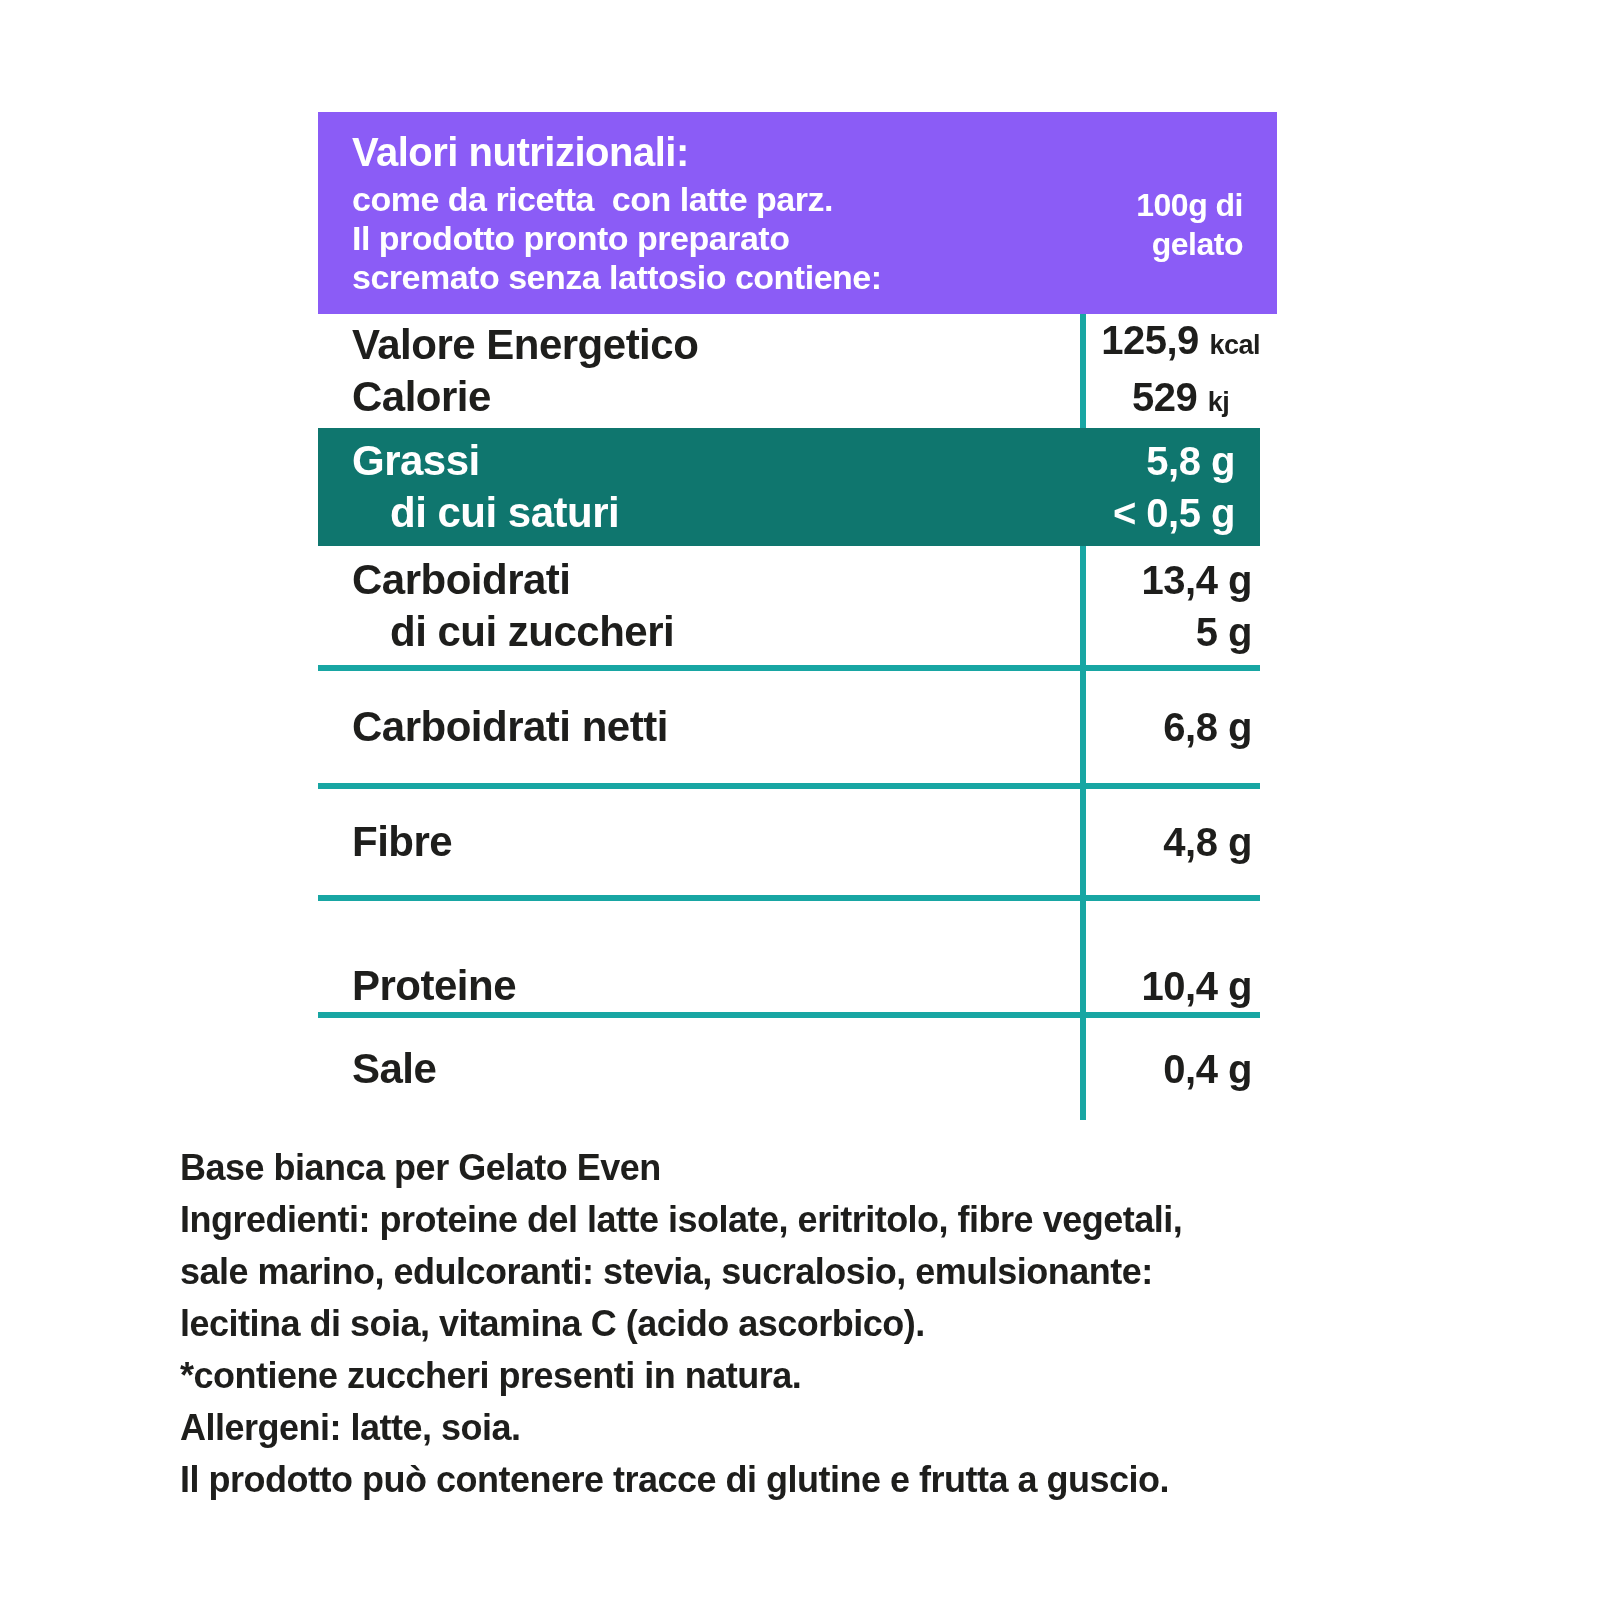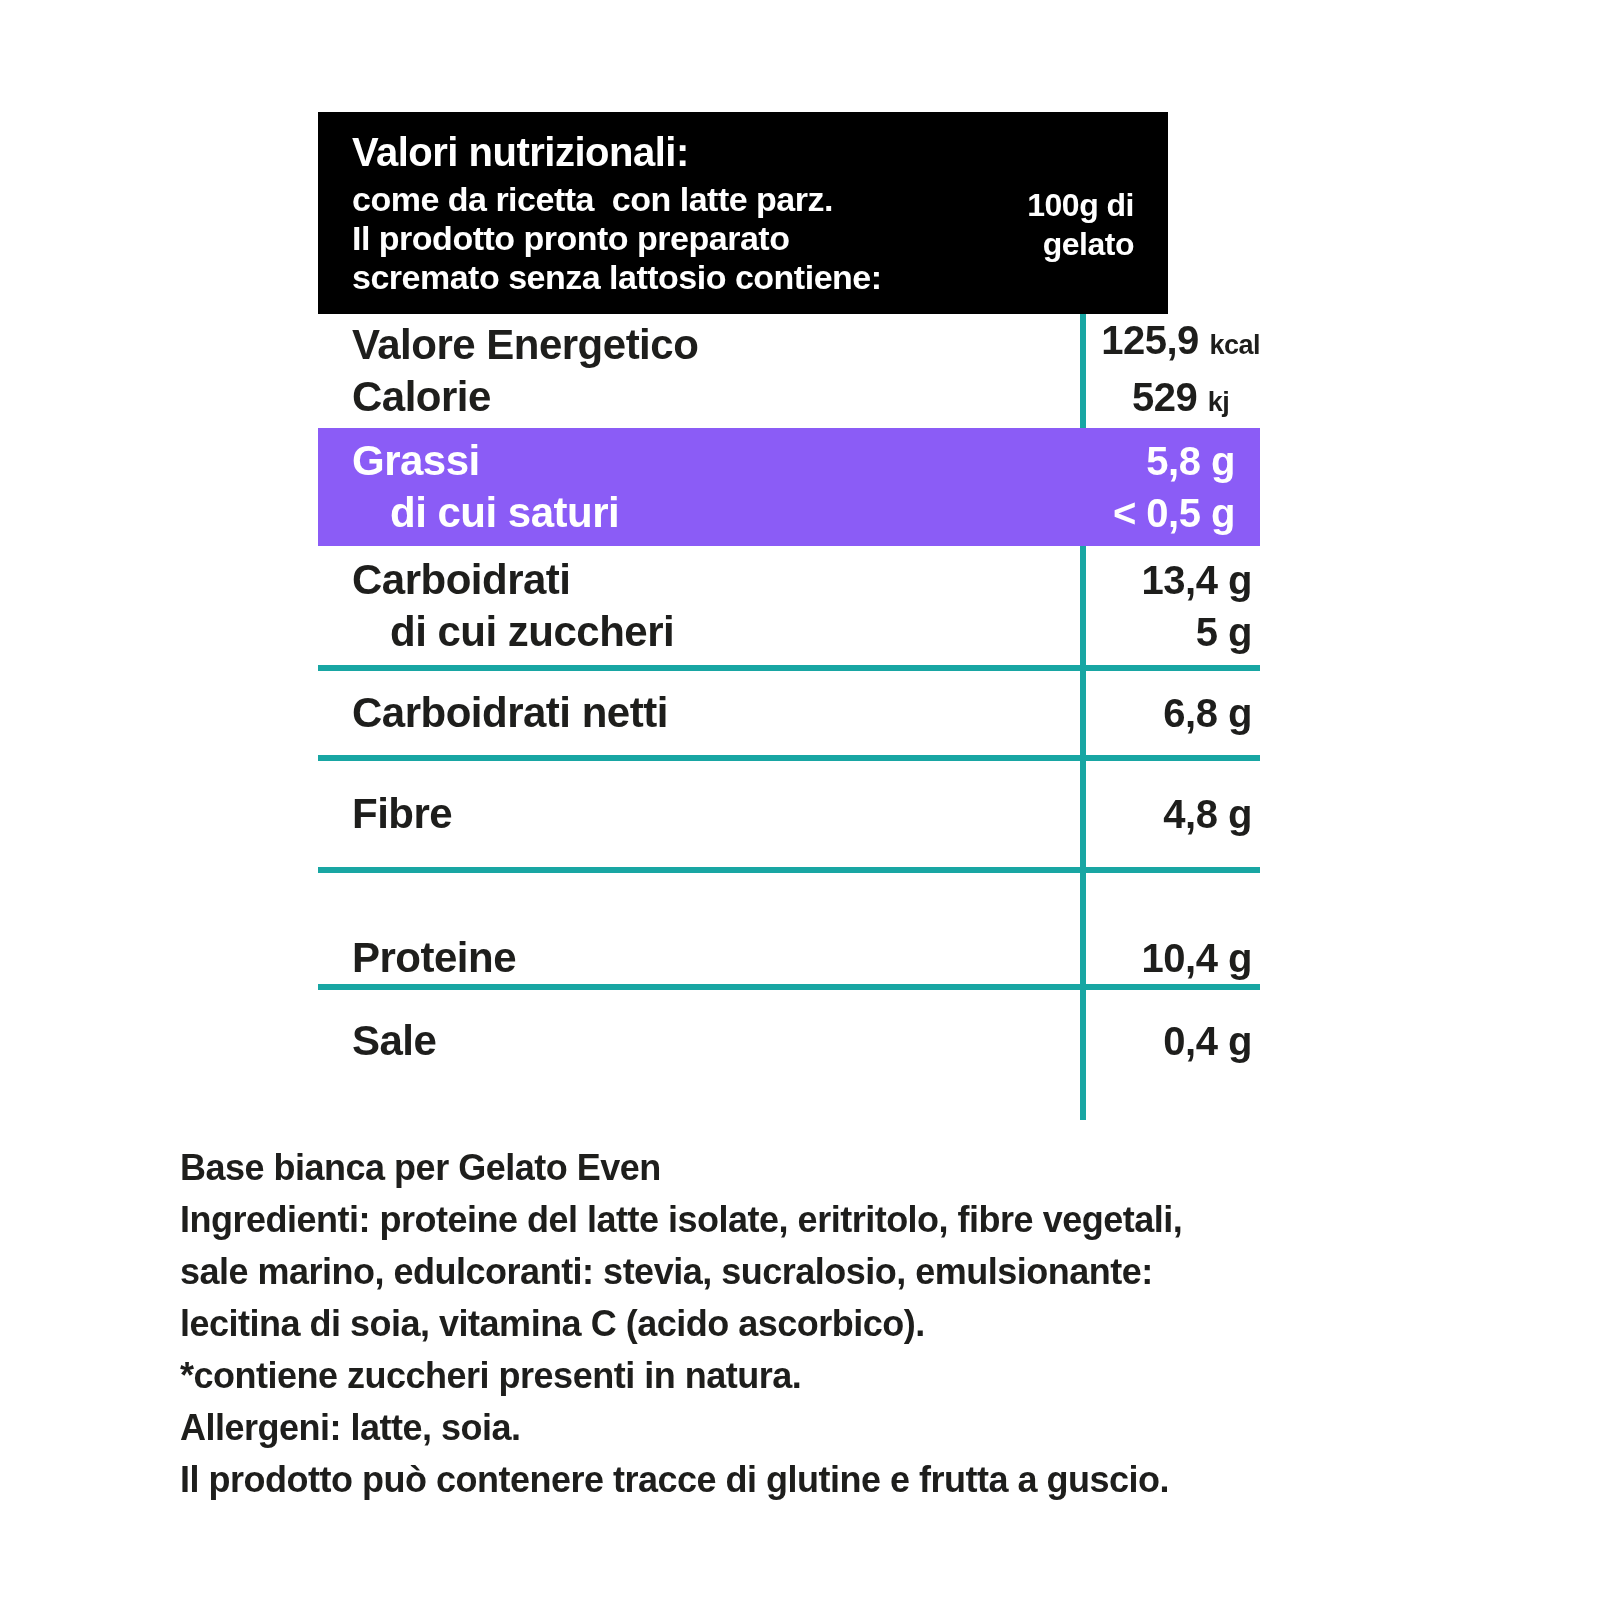--- a/index.html
+++ b/index.html
@@ -9,22 +9,22 @@
     font-family:"Liberation Sans", sans-serif;
     color:#1e1e1c;
     position:relative;
     overflow:hidden;
   }
   .pre{white-space:pre-wrap;}
 
   
   .header-box{
     position:absolute;left:318px;top:112px;
-    width:850px;height:202px;
-    background:#000000;color:#ffffff;
+    width:959px;height:202px;
+    background:#8b5cf6;color:#ffffff;
     box-sizing:border-box;
     padding:16px 34px 9px 34px;
     display:flex;justify-content:space-between;
   }
   .header-left{display:flex;flex-direction:column;}
   .header-title{
     font-size:40px;font-weight:700;letter-spacing:-0.5px;
     line-height:48px;margin-bottom:4px;
   }
   .subtitle-line{
@@ -56,26 +56,26 @@
   .row .val{
     flex:1;text-align:right;box-sizing:border-box;padding-right:8px;
     font-size:40px;font-weight:700;letter-spacing:-0.5px;line-height:52px;
     white-space:nowrap;
   }
   .indent{padding-left:38px;}
   .r-energy{height:114px;gap:16px;}
   .r-energy .val{text-align:center;padding-right:0;}
   .unit{font-size:27px;}
   .r-fat{
-    height:118px;background:#8b5cf6;color:#ffffff;
+    height:118px;background:#0f766e;color:#ffffff;
     margin-right:-17px;
   }
   .r-fat .val{padding-right:25px;}
   .r-carbs{height:119px;}
-  .r-netcarbs{height:84px;}
+  .r-netcarbs{height:112px;}
   .r-fiber{height:106px;gap:20px;}
   .r-protein{height:111px;align-items:flex-end;}
   .r-salt{height:102px;}
   .hline{height:6px;background:#18a6a3;width:100%;}
 
   
   .footer{
     position:absolute;left:180px;top:1142px;width:1390px;
     font-size:36px;font-weight:700;letter-spacing:-0.5px;
     line-height:52px;

